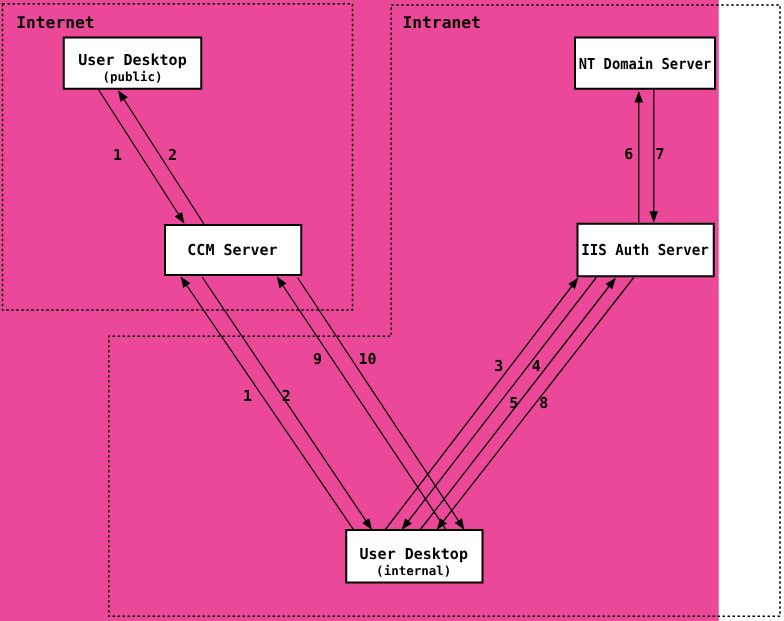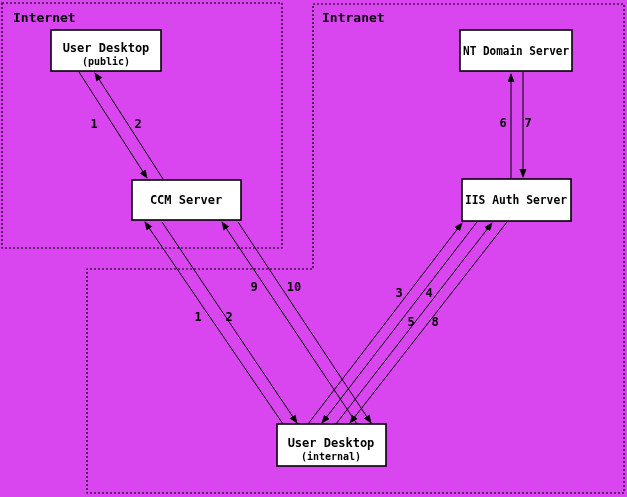--- a/index.html
+++ b/index.html
@@ -2,23 +2,23 @@
 <html><head>
 <meta charset="utf-8">
 <style>
   html, body {
     margin: 0;
     padding: 0;
     background: #ffffff;
   }
   .diagram-wrap {
     position: relative;
-    width: 627px;
+    width: 575px;
     height: 497px;
-    background: #d946ef;
+    background: #ec4899;
     font-family: "DejaVu Sans Mono", "Liberation Mono", monospace;
   }
   svg text {
     font-family: "DejaVu Sans Mono", "Liberation Mono", monospace;
     font-weight: bold;
     fill: #000000;
   }
   .zone-label { font-size: 13px; }
   .node-label { font-size: 12px; }
   .node-sublabel { font-size: 10px; }

